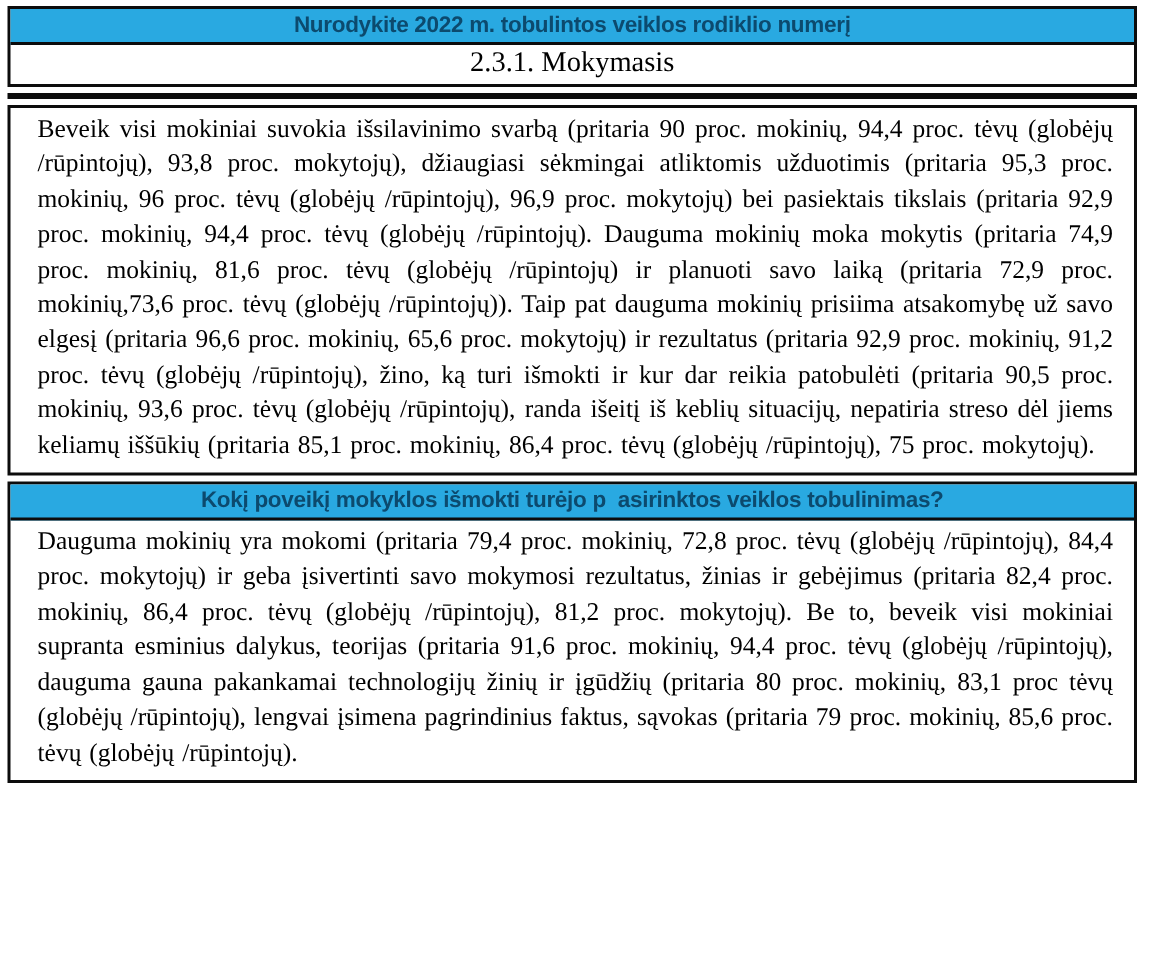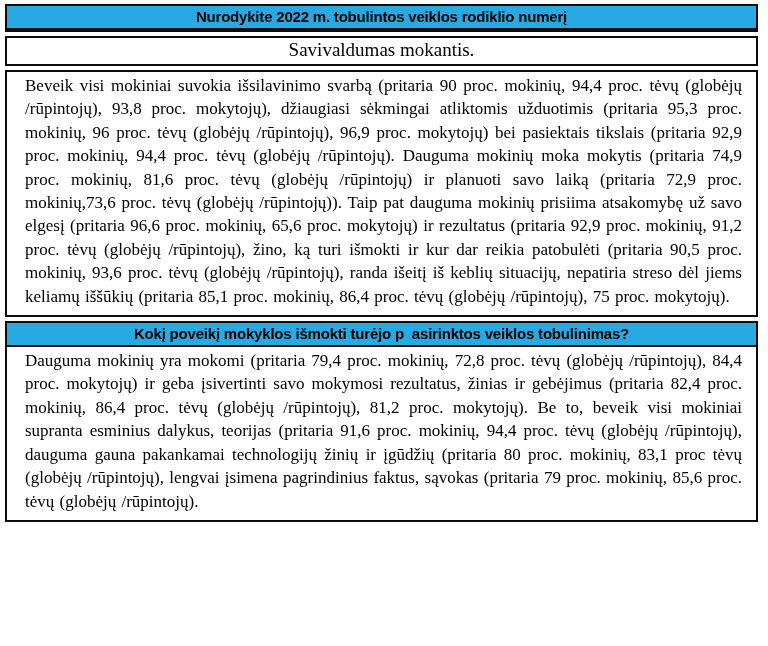--- a/index.html
+++ b/index.html
@@ -20,21 +20,21 @@
     flex-direction: column;
     gap: 4px;
   }
   .group {
     border: 2px solid #0c0c0c;
     background: #ffffff;
   }
   .q-row {
     background: #29a9e1;
     border-bottom: 2px solid #0c0c0c;
-    color: #000000;
+    color: #0c4a6e;
     font-family: "Liberation Sans", sans-serif;
     font-weight: 700;
     font-size: 15px;
     letter-spacing: -0.2px;
     text-align: center;
     padding: 2px 2px 3px 2px;
     white-space: pre-wrap;
   }
   .a-center {
     text-align: center;
@@ -51,24 +51,24 @@
     margin-left: 12px;
   }
 </style>
 </head>
 <body>
 
 <div class="doc">
 
   <div class="group">
     <div class="q-row">Nurodykite 2022 m. tobulintos veiklos rodiklio numerį</div>
+    <div class="a-center">2.3.1. Mokymasis</div>
   </div>
 
   <div class="group">
-    <div class="a-center">Savivaldumas mokantis.</div>
   </div>
 
   <div class="group">
     <div class="a-par">Beveik visi mokiniai suvokia išsilavinimo svarbą (pritaria 90 proc. mokinių, 94,4 proc. tėvų (globėjų /rūpintojų), 93,8 proc. mokytojų), džiaugiasi sėkmingai atliktomis užduotimis (pritaria 95,3 proc. mokinių, 96 proc. tėvų (globėjų /rūpintojų), 96,9 proc. mokytojų) bei pasiektais tikslais (pritaria 92,9 proc. mokinių, 94,4 proc. tėvų (globėjų /rūpintojų). Dauguma mokinių moka mokytis (pritaria 74,9 proc. mokinių, 81,6 proc. tėvų (globėjų /rūpintojų) ir planuoti savo laiką (pritaria 72,9 proc. mokinių,73,6 proc. tėvų (globėjų /rūpintojų)). Taip pat dauguma mokinių prisiima atsakomybę už savo elgesį (pritaria 96,6 proc. mokinių, 65,6 proc. mokytojų) ir rezultatus (pritaria 92,9 proc. mokinių, 91,2 proc. tėvų (globėjų /rūpintojų), žino, ką turi išmokti ir kur dar reikia patobulėti (pritaria 90,5 proc. mokinių, 93,6 proc. tėvų (globėjų /rūpintojų), randa išeitį iš keblių situacijų, nepatiria streso dėl jiems  keliamų iššūkių (pritaria 85,1 proc. mokinių, 86,4 proc. tėvų (globėjų /rūpintojų), 75 proc. mokytojų).</div>
   </div>
 
   <div class="group">
     <div class="q-row">Kokį poveikį mokyklos išmokti turėjo p  asirinktos veiklos tobulinimas?</div>
     <div class="a-par">Dauguma mokinių yra mokomi (pritaria 79,4 proc. mokinių, 72,8 proc. tėvų (globėjų /rūpintojų), 84,4 proc. mokytojų) ir geba įsivertinti savo mokymosi rezultatus, žinias ir gebėjimus (pritaria 82,4 proc. mokinių, 86,4 proc. tėvų (globėjų /rūpintojų), 81,2 proc. mokytojų). Be to, beveik visi mokiniai supranta esminius dalykus, teorijas (pritaria 91,6 proc. mokinių, 94,4 proc. tėvų (globėjų /rūpintojų), dauguma gauna pakankamai technologijų žinių ir įgūdžių (pritaria 80 proc. mokinių, 83,1 proc tėvų (globėjų /rūpintojų), lengvai įsimena pagrindinius faktus, sąvokas (pritaria 79 proc. mokinių, 85,6 proc. tėvų (globėjų /rūpintojų).</div>
   </div>

